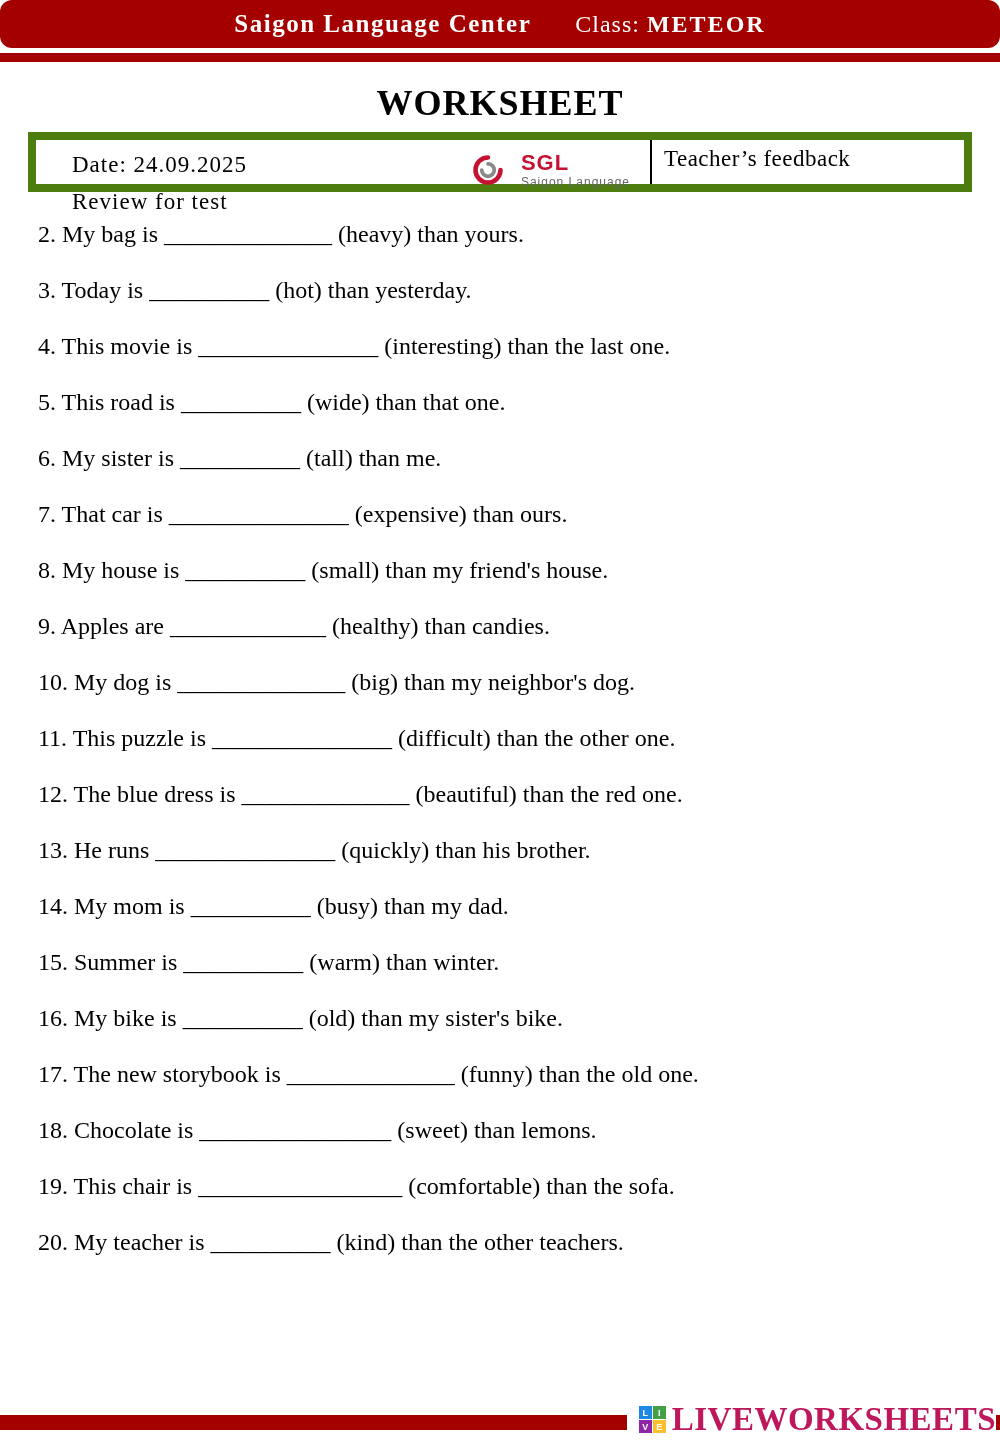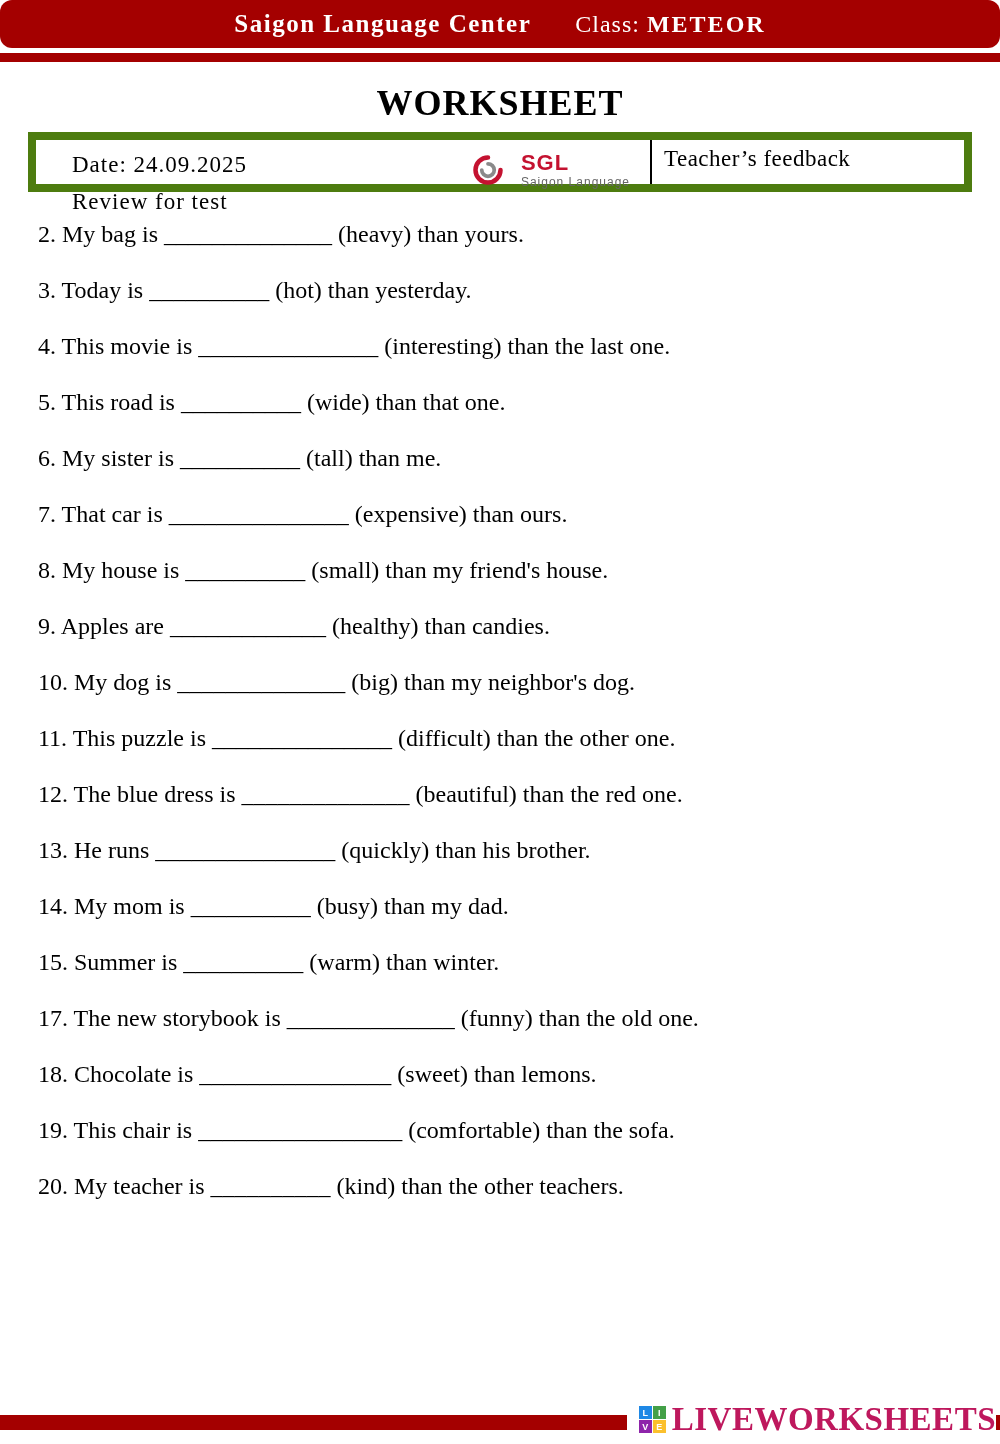--- a/index.html
+++ b/index.html
@@ -196,20 +196,21 @@
     <div class="item">6. My sister is __________ (tall) than me.</div>
     <div class="item">7. That car is _______________ (expensive) than ours.</div>
     <div class="item">8. My house is __________ (small) than my friend's house.</div>
     <div class="item">9. Apples are _____________ (healthy) than candies.</div>
     <div class="item">10. My dog is ______________ (big) than my neighbor's dog.</div>
     <div class="item">11. This puzzle is _______________ (difficult) than the other one.</div>
     <div class="item">12. The blue dress is ______________ (beautiful) than the red one.</div>
     <div class="item">13. He runs _______________ (quickly) than his brother.</div>
     <div class="item">14. My mom is __________ (busy) than my dad.</div>
     <div class="item">15. Summer is __________ (warm) than winter.</div>
+    <div class="item">16. My bike is __________ (old) than my sister's bike.</div>
     <div class="item">17. The new storybook is ______________ (funny) than the old one.</div>
     <div class="item">18. Chocolate is ________________ (sweet) than lemons.</div>
     <div class="item">19. This chair is _________________ (comfortable) than the sofa.</div>
     <div class="item">20. My teacher is __________ (kind) than the other teachers.</div>
   </div>
 </main>
 
 <footer>
   <div class="footer-bar"></div>
   <div class="lw-logo">

